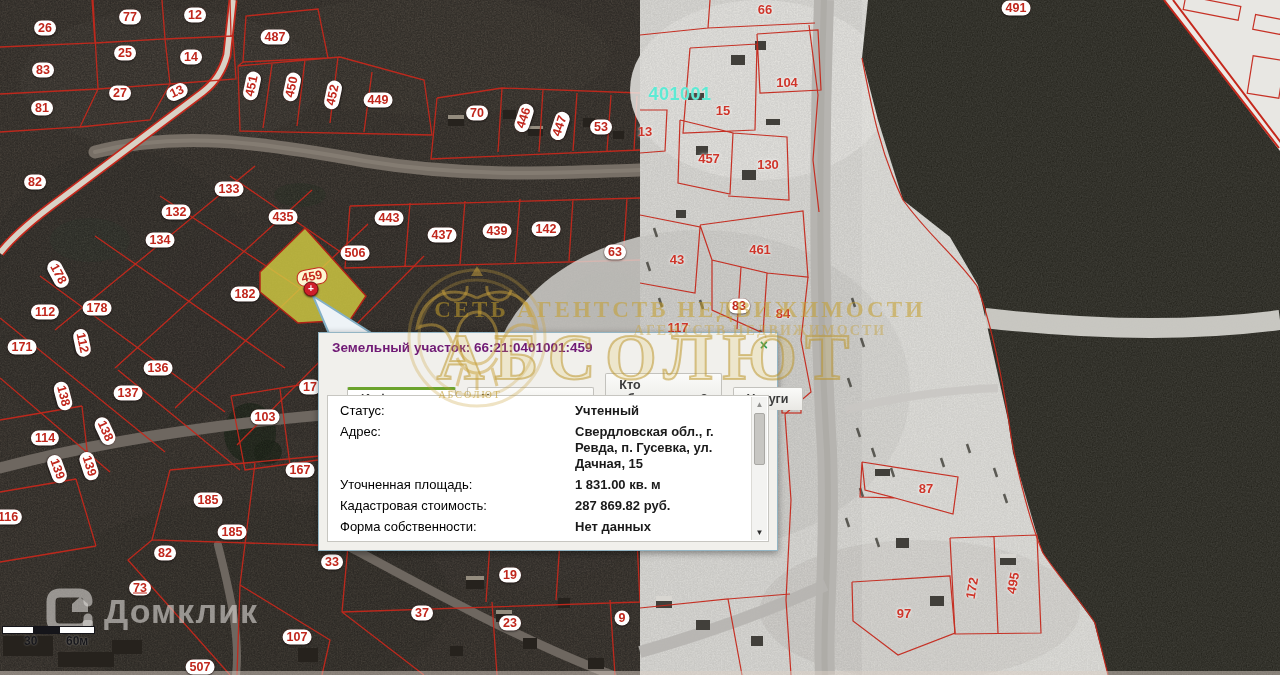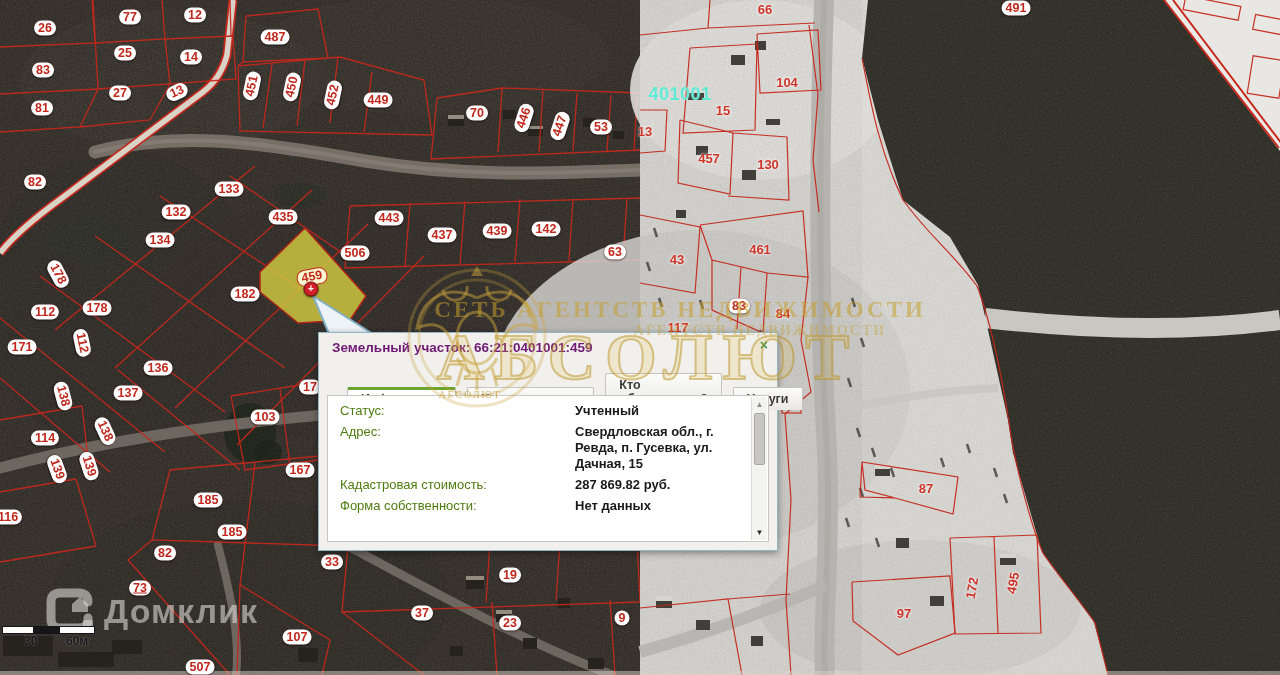--- a/index.html
+++ b/index.html
@@ -33,21 +33,21 @@
   .p-close{position:absolute;right:9px;top:4px;color:#2e9c53;font-size:14px;font-weight:bold;cursor:pointer;}
   #tabs{position:absolute;left:28px;top:40px;display:flex;align-items:flex-end;}
   .tab{margin-right:11px;padding:4px 13px 4px;font-size:12.5px;font-weight:bold;color:#3b3b3b;
         background:linear-gradient(#fbfbf9,#e9e8e4);border:1px solid #c3c2bd;border-bottom:none;
         border-radius:2px 2px 0 0;cursor:pointer;}
   .tab.active{background:#fff;border-top:3px solid #6ba32c;padding-top:2px;}
   #content{position:absolute;left:8px;right:8px;top:62px;bottom:8px;background:#fff;border:1px solid #c7c6c1;}
   #rows{position:absolute;inset:0;overflow:hidden;}
   .row{display:flex;padding:0 32px 0 12px;margin-top:5px;}
   .row:first-child{margin-top:7px;}
-  .lab{flex:0 0 235px;font-size:13px;line-height:16px;color:#4d7c0f;}
+  .lab{flex:0 0 235px;font-size:13px;line-height:16px;color:#000000;}
   .val{width:180px;font-size:13px;line-height:16px;font-weight:bold;color:#1a1a1a;}
   #sb{position:absolute;right:1px;top:1px;bottom:1px;width:15px;background:#f3f3f1;border-left:1px solid #dcdbd6;}
   .sb-up{position:absolute;top:3px;left:0;width:100%;text-align:center;font-size:8px;color:#8f8f8d;cursor:pointer;}
   .sb-dn{position:absolute;bottom:3px;left:0;width:100%;text-align:center;font-size:8px;color:#2c2c2c;cursor:pointer;}
   .sb-th{position:absolute;left:2px;top:16px;width:9px;height:50px;background:#c7c6c2;
         border:1px solid #a9a8a4;border-radius:2px;cursor:pointer;}
 
   
   #wm{position:absolute;inset:0;z-index:40;pointer-events:none;}
   .wm-line1{position:absolute;left:430px;top:297px;width:500px;text-align:center;white-space:nowrap;
@@ -317,20 +317,24 @@
       <div id="rows">
           <div class="row">
             <div class="lab">Статус:</div>
             <div class="val">Учтенный</div>
           </div>
           <div class="row">
             <div class="lab">Адрес:</div>
             <div class="val">Свердловская обл., г. Ревда, п. Гусевка, ул. Дачная, 15</div>
           </div>
           <div class="row">
+            <div class="lab">Уточненная площадь:</div>
+            <div class="val">1 831.00 кв. м</div>
+          </div>
+          <div class="row">
             <div class="lab">Кадастровая стоимость:</div>
             <div class="val">287 869.82 руб.</div>
           </div>
           <div class="row">
             <div class="lab">Форма собственности:</div>
             <div class="val">Нет данных</div>
           </div>
         </div>
       <div id="sb">
         <div class="sb-up">▲</div>

